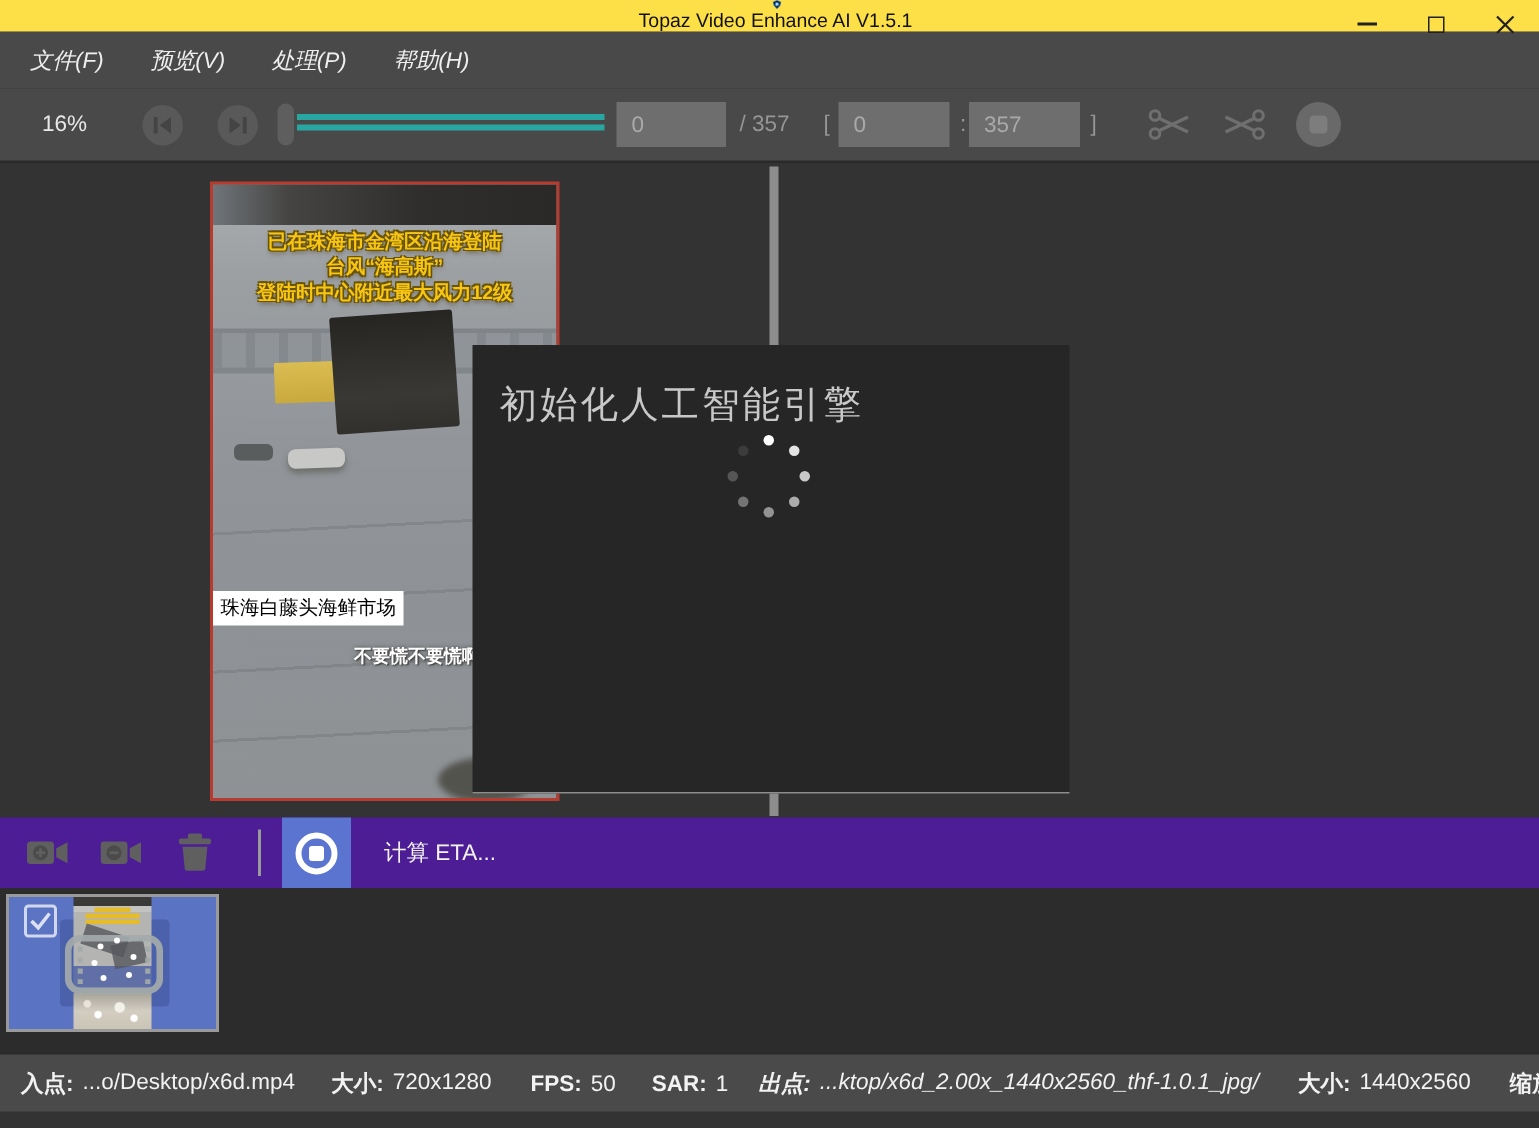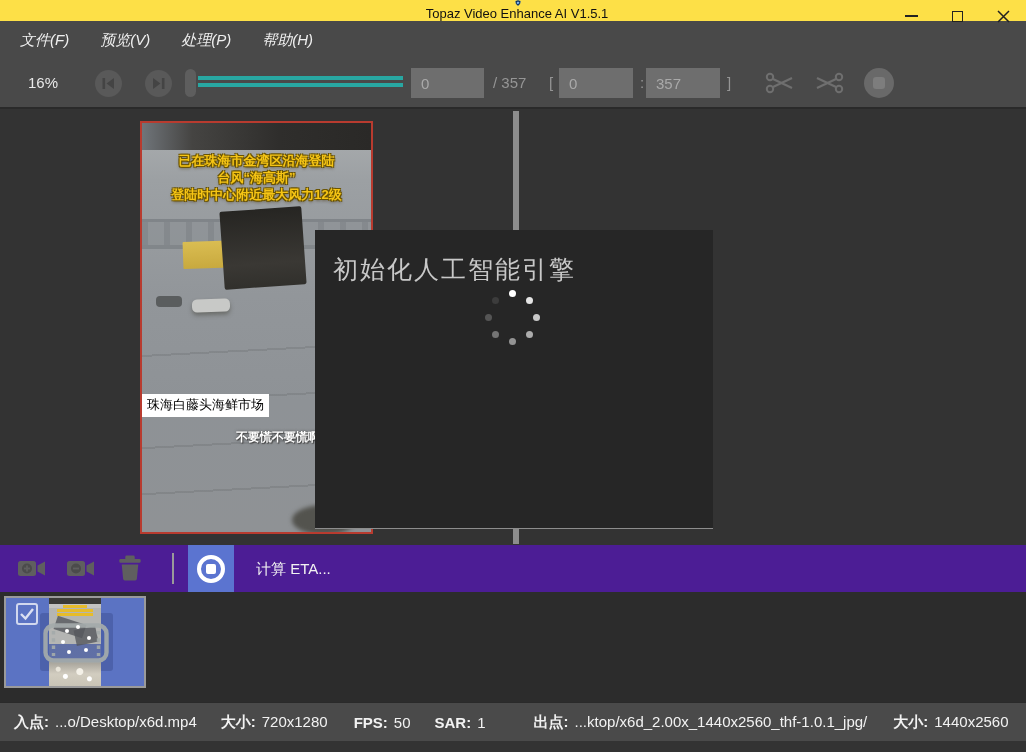--- a/index.html
+++ b/index.html
@@ -99,21 +99,21 @@
                radial-gradient(circle at 60% 40%, #f4f1e8 0 3px, transparent 4px),
                radial-gradient(circle at 80% 70%, #ffffff 0 2px, transparent 3px),
                radial-gradient(circle at 15% 30%, #e9e5da 0 2px, transparent 3px); }
   .film-strip { position:absolute; left:37px; top:25px; opacity:.92; }
   .mini-dot { position:absolute; width:4px; height:4px; border-radius:50%; background:#fff; }
 
   
   .statusbar { height:39px; background:#4a4a4a; border-top:1px solid #2a2a2a; display:flex; align-items:center; padding-left:14px; font-size:15px; color:#f2f2f2; }
   .st-item { display:flex; white-space:nowrap; }
   .st-item .lbl { font-weight:bold; margin-right:6px; }
-  .ml24 { margin-left:24px; } .ml26 { margin-left:26px; } .ml36 { margin-left:48px; }
+  .ml24 { margin-left:24px; } .ml26 { margin-left:26px; } .ml36 { margin-left:20px;font-style:italic; }
 </style>
 </head>
 <body>
 
 <div class="app">
 
   <div class="titlebar">
     <svg class="app-logo" viewBox="0 0 24 24">
       <path d="M12 1 L22 5 Q23 14 12 23 Q1 14 2 5 Z" fill="#121c26" stroke="#2f7dd6" stroke-width="1.6"></path>
       <circle cx="12" cy="11" r="6" fill="#2f7dd6"></circle>

